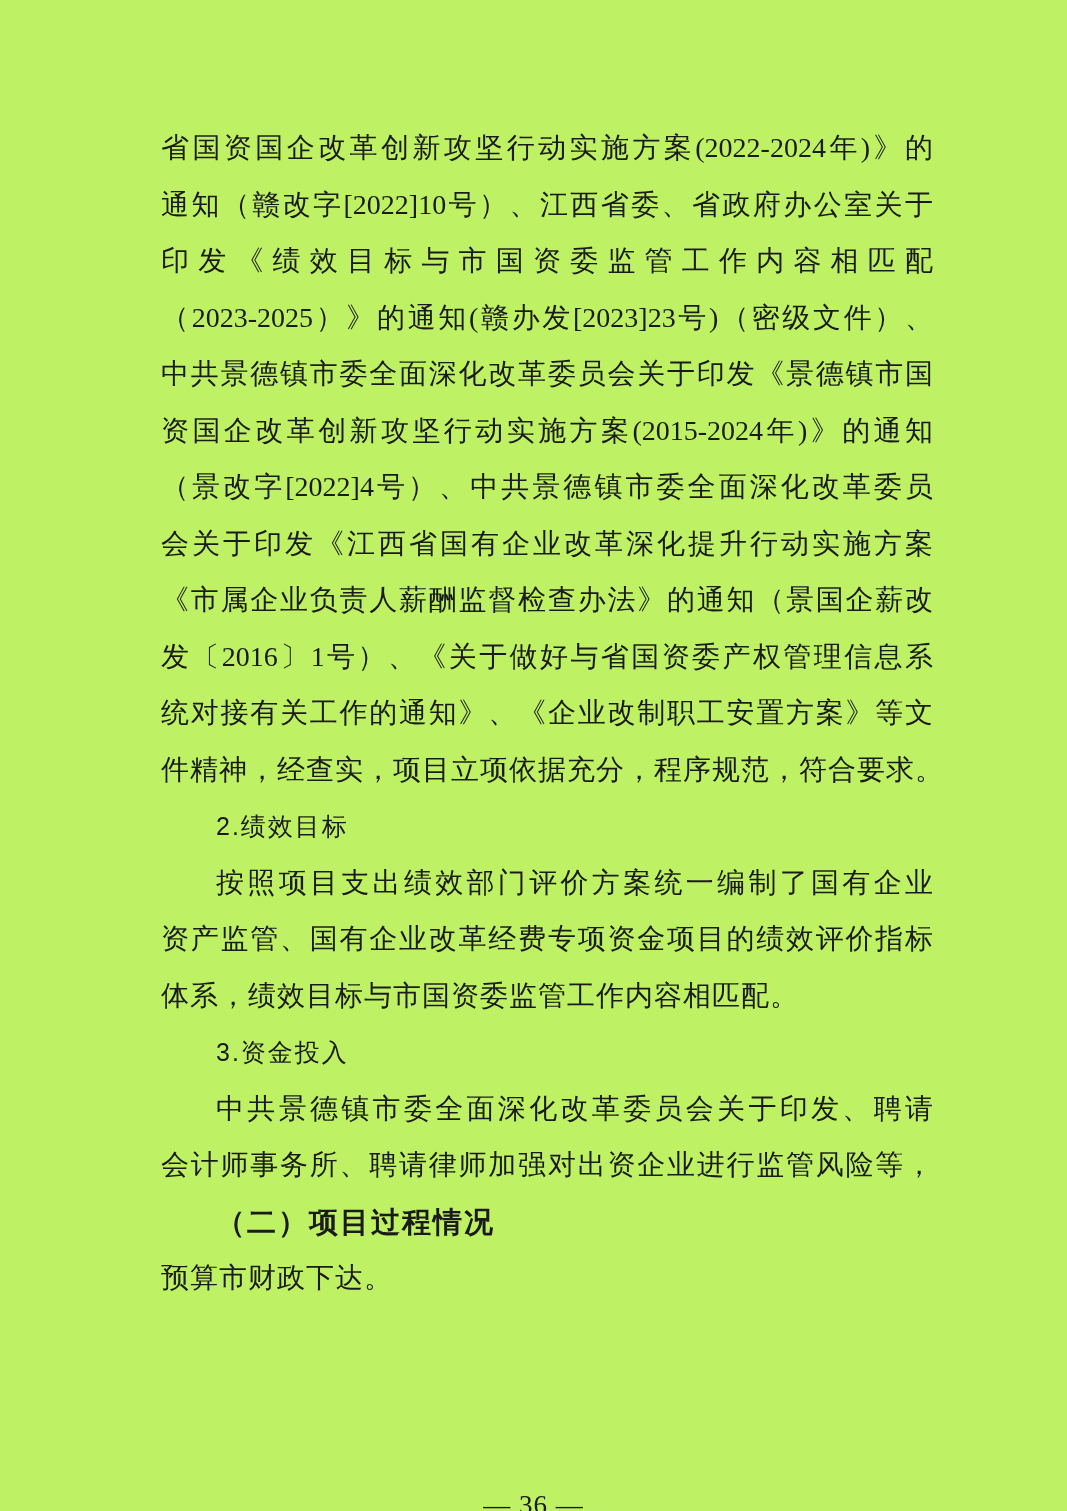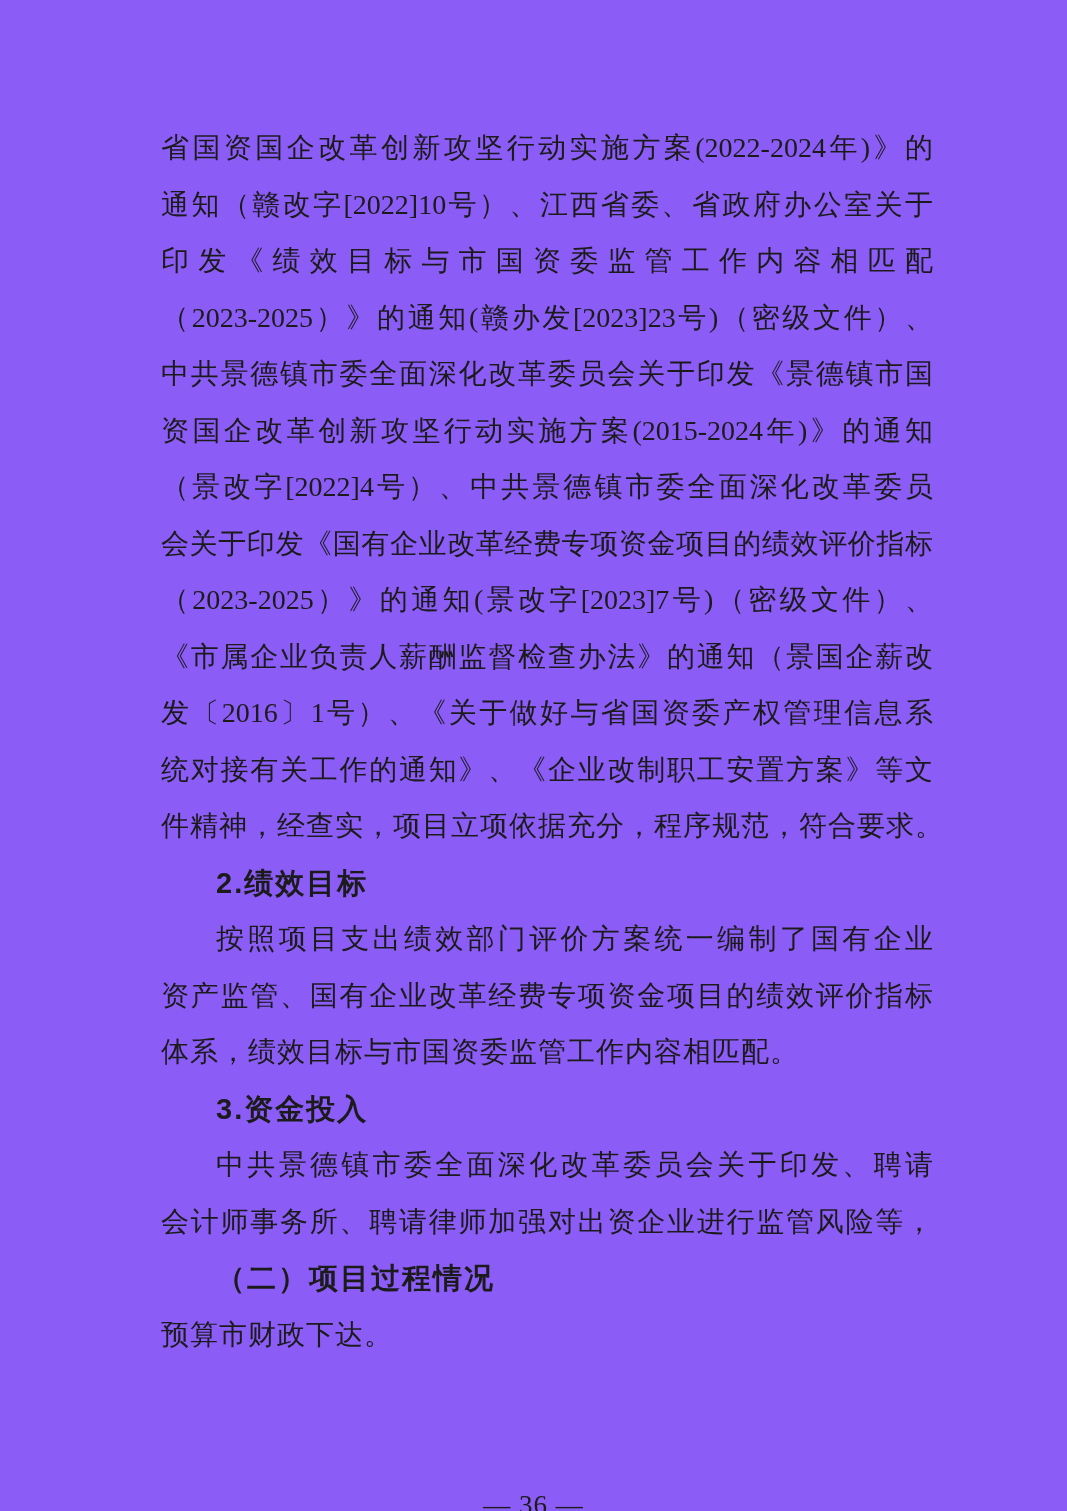--- a/index.html
+++ b/index.html
@@ -4,21 +4,21 @@
 <style>
   html, body {
     margin: 0;
     padding: 0;
     background: #ffffff;
   }
   .page {
     position: relative;
     width: 1067px;
     height: 1511px;
-    background: #8b5cf6;
+    background: #bef264;
     overflow: hidden;
     color: #1b1b1b;
     font-family: "Liberation Serif", "DejaVu Serif", serif;
   }
   .text-block {
     position: absolute;
     left: 161px;
     top: 120px;
     width: 772px;
   }
@@ -33,22 +33,22 @@
     overflow: visible;
   }
   .end {
     text-align-last: left;
     letter-spacing: 1px;
   }
   .indent {
     text-indent: 55px;
   }
   .hd {
-    font-weight: 700;
-    font-size: 29px;
+    font-weight: 400;
+    font-size: 25px;
     text-align-last: left;
     letter-spacing: 2px;
     font-family: "Liberation Sans", "DejaVu Sans", sans-serif;
   }
   .hd-kai {
     font-weight: 700;
     font-size: 29px;
     text-align-last: left;
     letter-spacing: 2px;
     font-family: "Liberation Serif", "DejaVu Serif", serif;
@@ -70,22 +70,21 @@
 
 <div class="page">
   <div class="text-block">
     <div class="ln">省国资国企改革创新攻坚行动实施方案(2022-2024年)》的</div>
     <div class="ln">通知（赣改字[2022]10号）、江西省委、省政府办公室关于</div>
     <div class="ln">印发《绩效目标与市国资委监管工作内容相匹配</div>
     <div class="ln">（2023-2025）》的通知(赣办发[2023]23号)（密级文件）、</div>
     <div class="ln">中共景德镇市委全面深化改革委员会关于印发《景德镇市国</div>
     <div class="ln">资国企改革创新攻坚行动实施方案(2015-2024年)》的通知</div>
     <div class="ln">（景改字[2022]4号）、中共景德镇市委全面深化改革委员</div>
-    <div class="ln">会关于印发《国有企业改革经费专项资金项目的绩效评价指标</div>
-    <div class="ln">（2023-2025）》的通知(景改字[2023]7号)（密级文件）、</div>
+    <div class="ln">会关于印发《江西省国有企业改革深化提升行动实施方案</div>
     <div class="ln">《市属企业负责人薪酬监督检查办法》的通知（景国企薪改</div>
     <div class="ln">发〔2016〕1号）、《关于做好与省国资委产权管理信息系</div>
     <div class="ln">统对接有关工作的通知》、《企业改制职工安置方案》等文</div>
     <div class="ln end">件精神，经查实，项目立项依据充分，程序规范，符合要求。</div>
     <div class="ln hd indent">2.绩效目标</div>
     <div class="ln indent">按照项目支出绩效部门评价方案统一编制了国有企业</div>
     <div class="ln">资产监管、国有企业改革经费专项资金项目的绩效评价指标</div>
     <div class="ln end">体系，绩效目标与市国资委监管工作内容相匹配。</div>
     <div class="ln hd indent">3.资金投入</div>
     <div class="ln indent">中共景德镇市委全面深化改革委员会关于印发、聘请</div>

